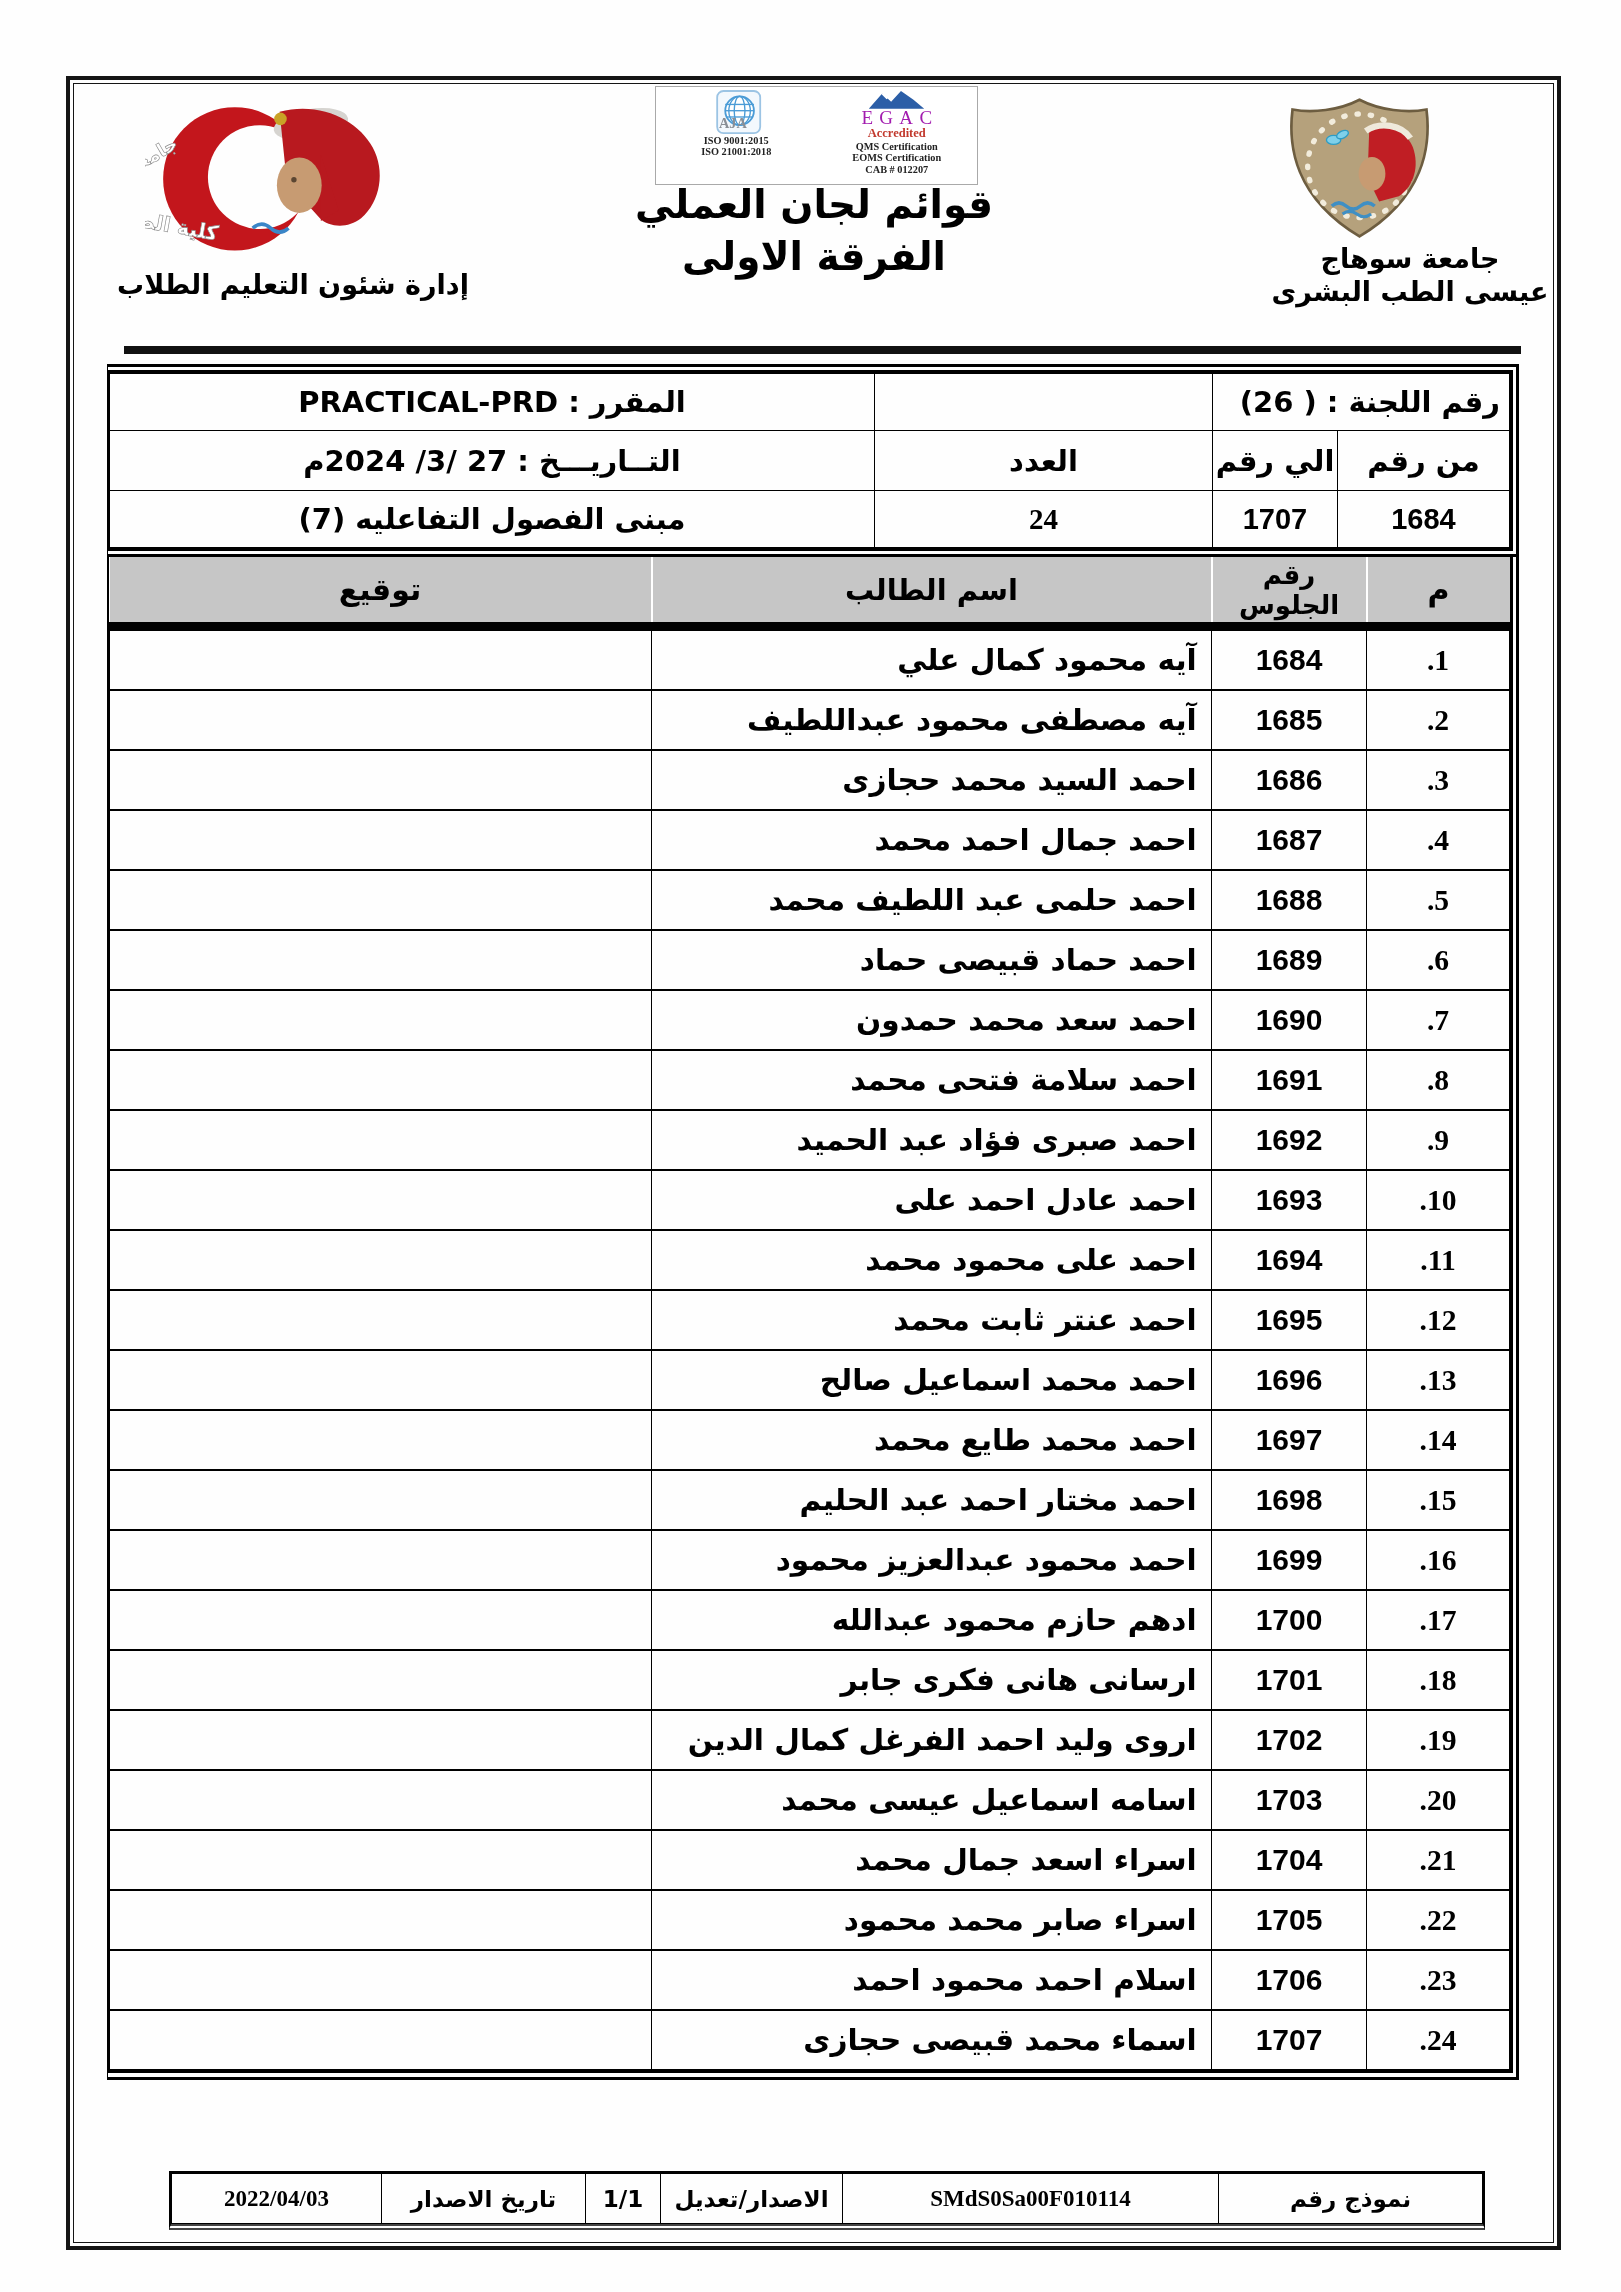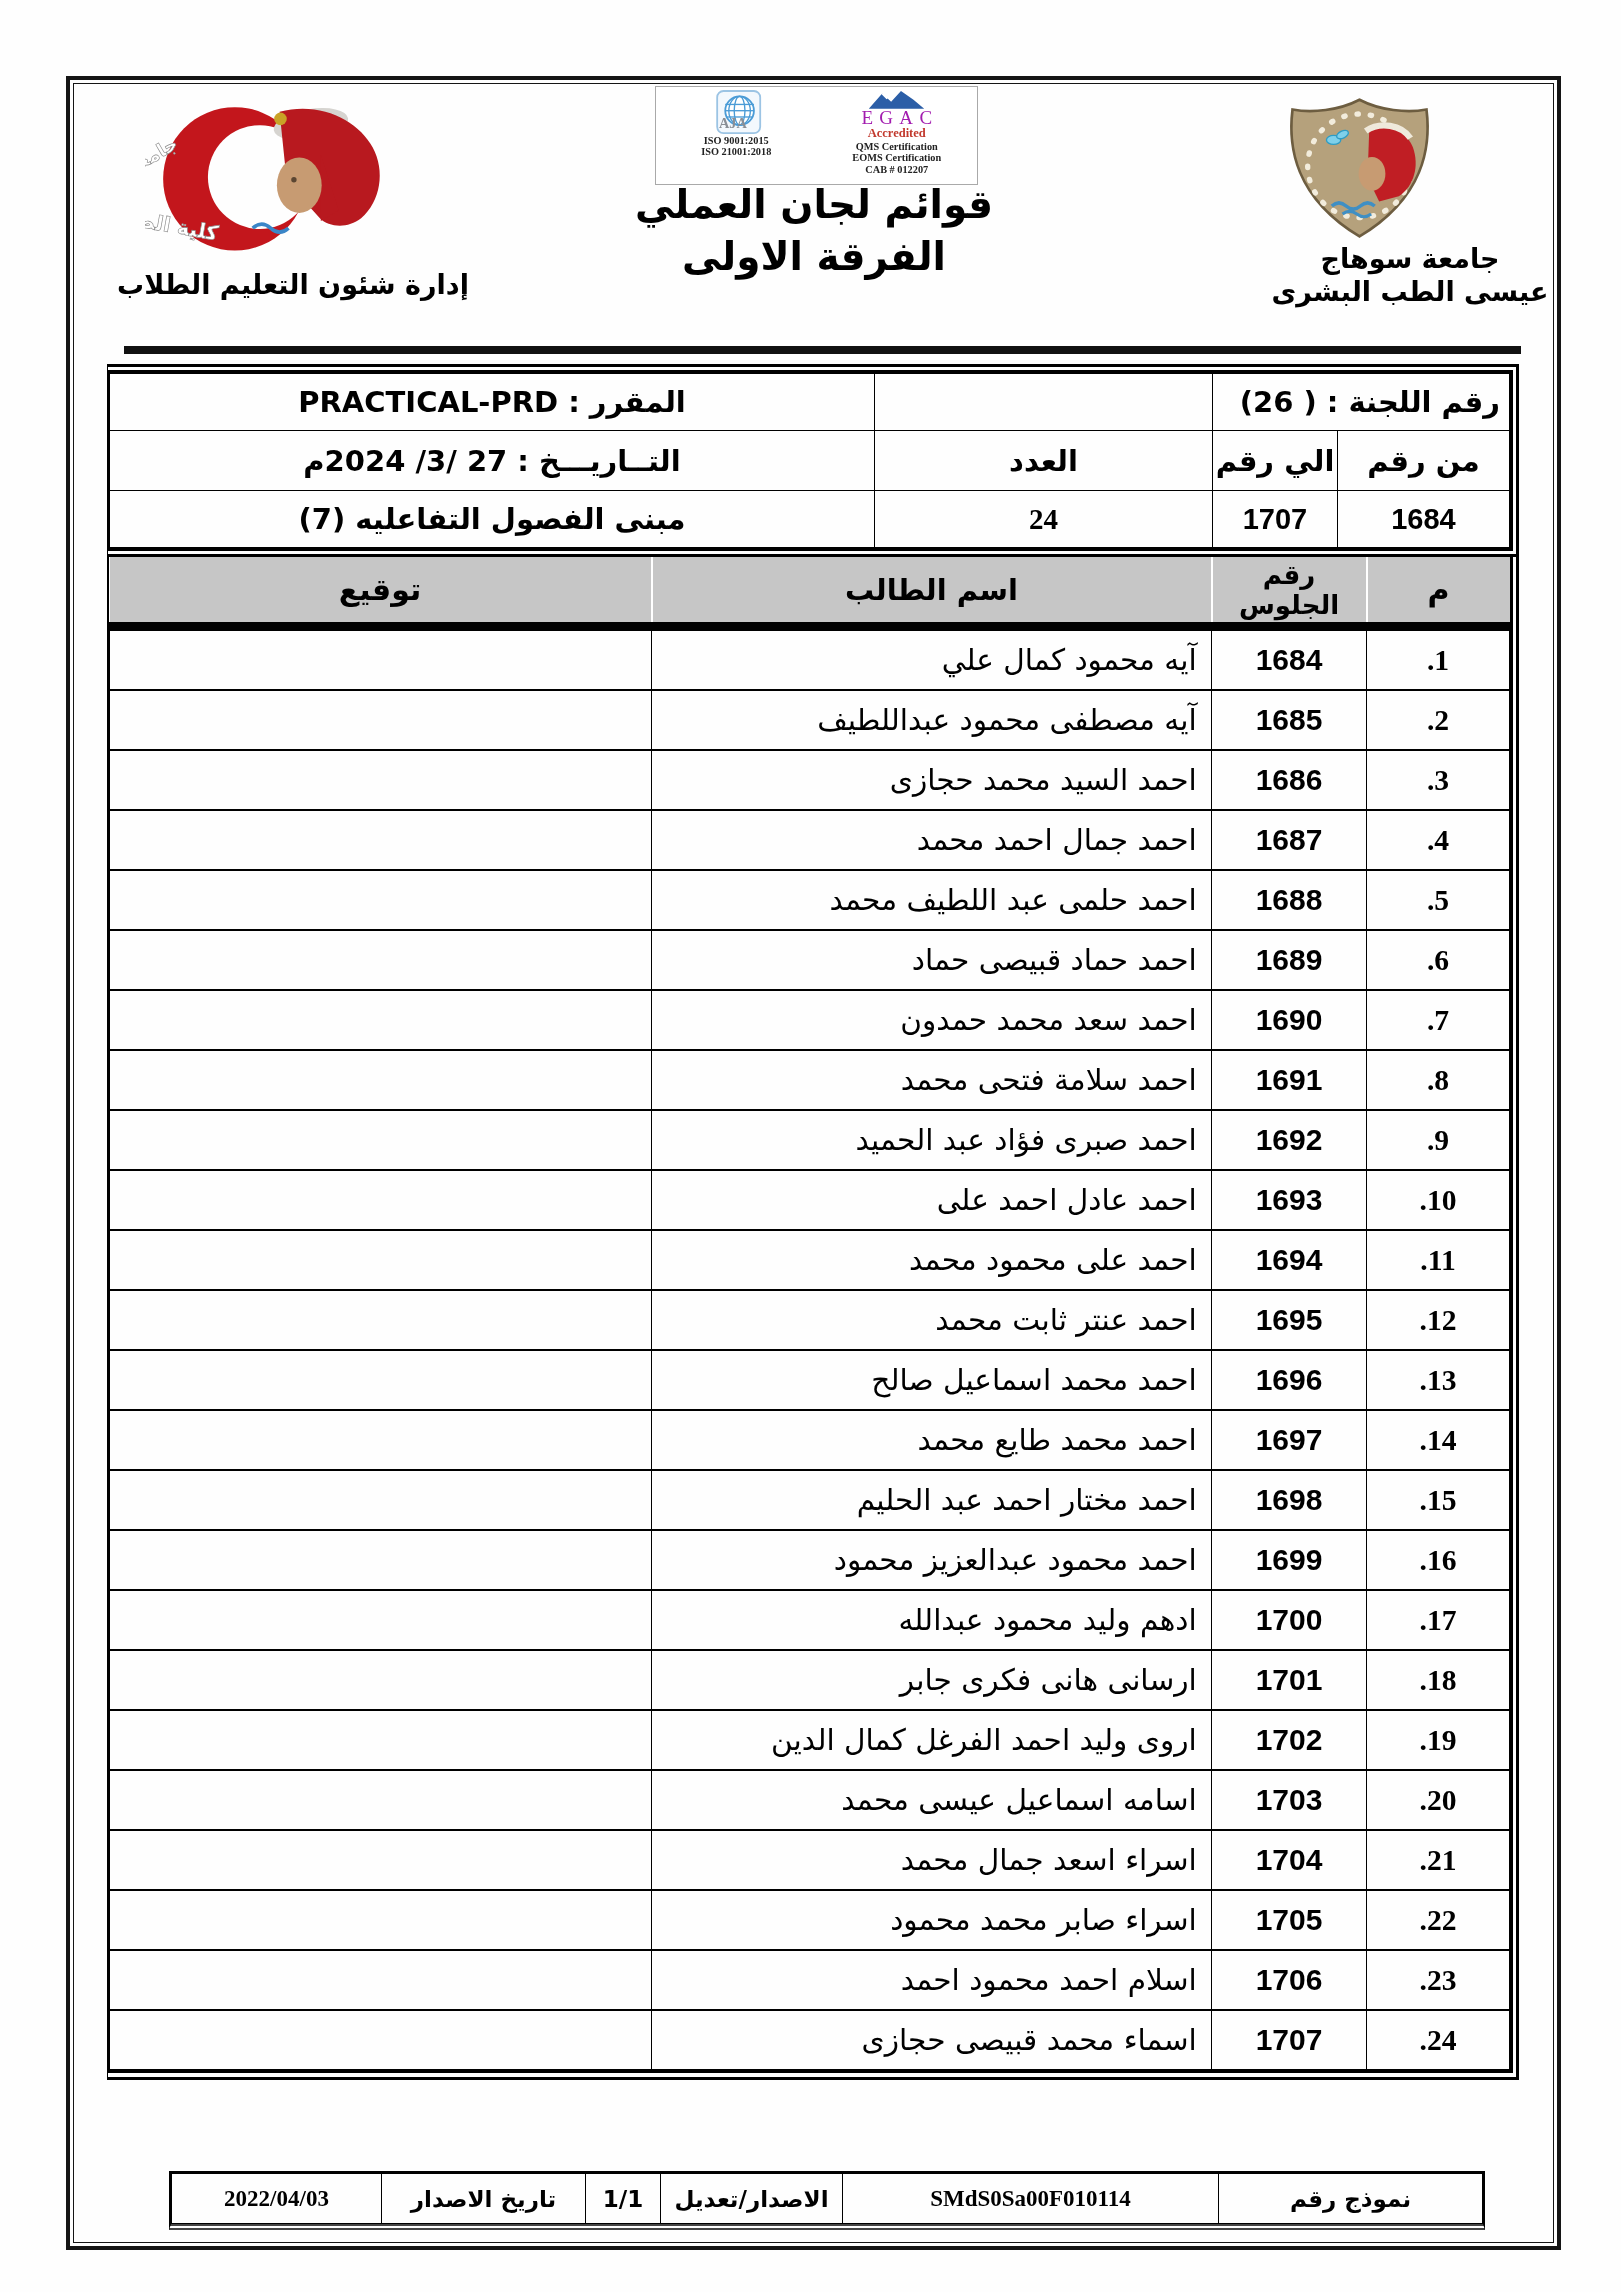--- a/index.html
+++ b/index.html
@@ -43,21 +43,21 @@
   .student-table th{background:#c6c6c6;height:63px;border-bottom:9px solid #000;
                     font-weight:bold;vertical-align:middle;text-align:center;}
   .student-table th:not(:last-child){border-left:2.7px solid #fff;}
   .student-table th.h-idx{font-size:30px;}
   .student-table th.h-seat{font-size:26px;}
   .student-table th.h-name{font-size:29px;}
   .student-table th.h-sig{font-size:30px;}
   .student-table td{border:1.8px solid #000;border-top:2.7px solid #000;height:56px;vertical-align:middle;}
   .c-idx{text-align:center;font-family:"Liberation Serif",serif;font-size:29.6px;font-weight:bold;}
   .c-seat{text-align:center;font-family:"Liberation Sans",sans-serif;font-size:30px;font-weight:bold;}
-  .c-name{text-align:right;padding-right:14.3px;font-size:29.6px;font-weight:normal;white-space:nowrap;}
+  .c-name{text-align:right;padding-right:14.3px;font-size:29.6px;font-weight:bold;white-space:nowrap;}
   
   .footer-wrap{position:absolute;left:170px;top:2171px;width:1312px;border:2.7px solid #000;
                border-bottom:6.3px double #444;}
   .footer-table td{border:1.8px solid #000;height:47px;text-align:center;vertical-align:middle;
                    font-weight:bold;font-size:23px;}
   .f-latin{font-family:"Liberation Serif",serif;font-size:26px;}
 </style>
 </head>
 <body>
 
@@ -272,21 +272,21 @@
   </tr>
           <tr>
     <td class="c-idx">16.</td>
     <td class="c-seat">1699</td>
     <td class="c-name">احمد محمود عبدالعزيز محمود</td>
     <td class="c-sig"></td>
   </tr>
           <tr>
     <td class="c-idx">17.</td>
     <td class="c-seat">1700</td>
-    <td class="c-name">ادهم وليد محمود عبدالله</td>
+    <td class="c-name">ادهم حازم محمود عبدالله</td>
     <td class="c-sig"></td>
   </tr>
           <tr>
     <td class="c-idx">18.</td>
     <td class="c-seat">1701</td>
     <td class="c-name">ارسانى هانى فكرى جابر</td>
     <td class="c-sig"></td>
   </tr>
           <tr>
     <td class="c-idx">19.</td>

